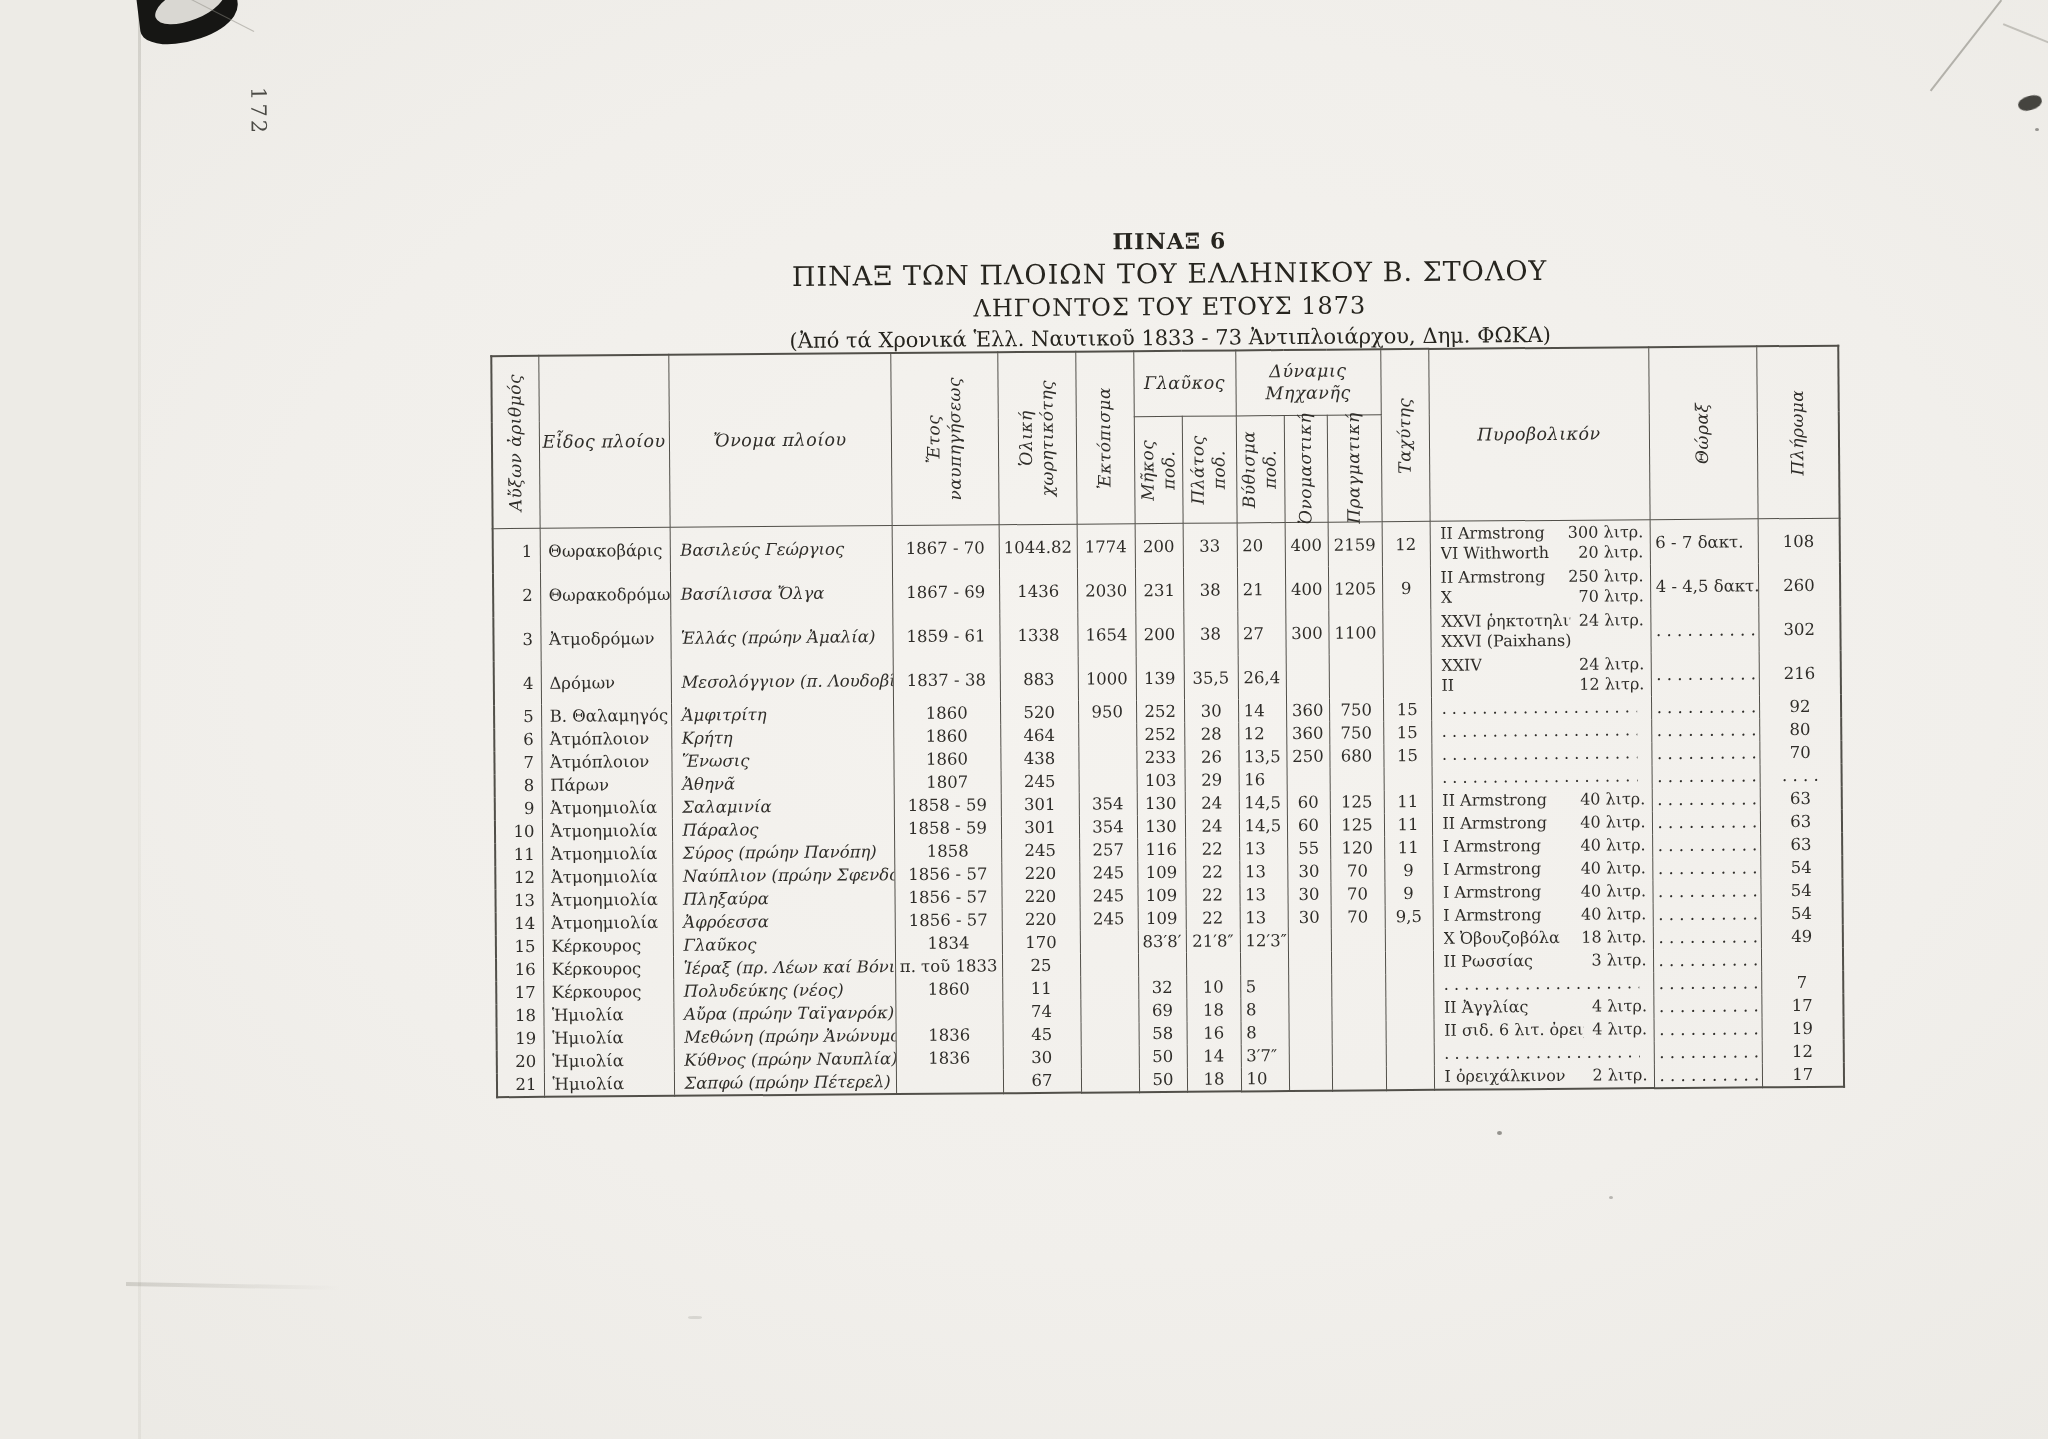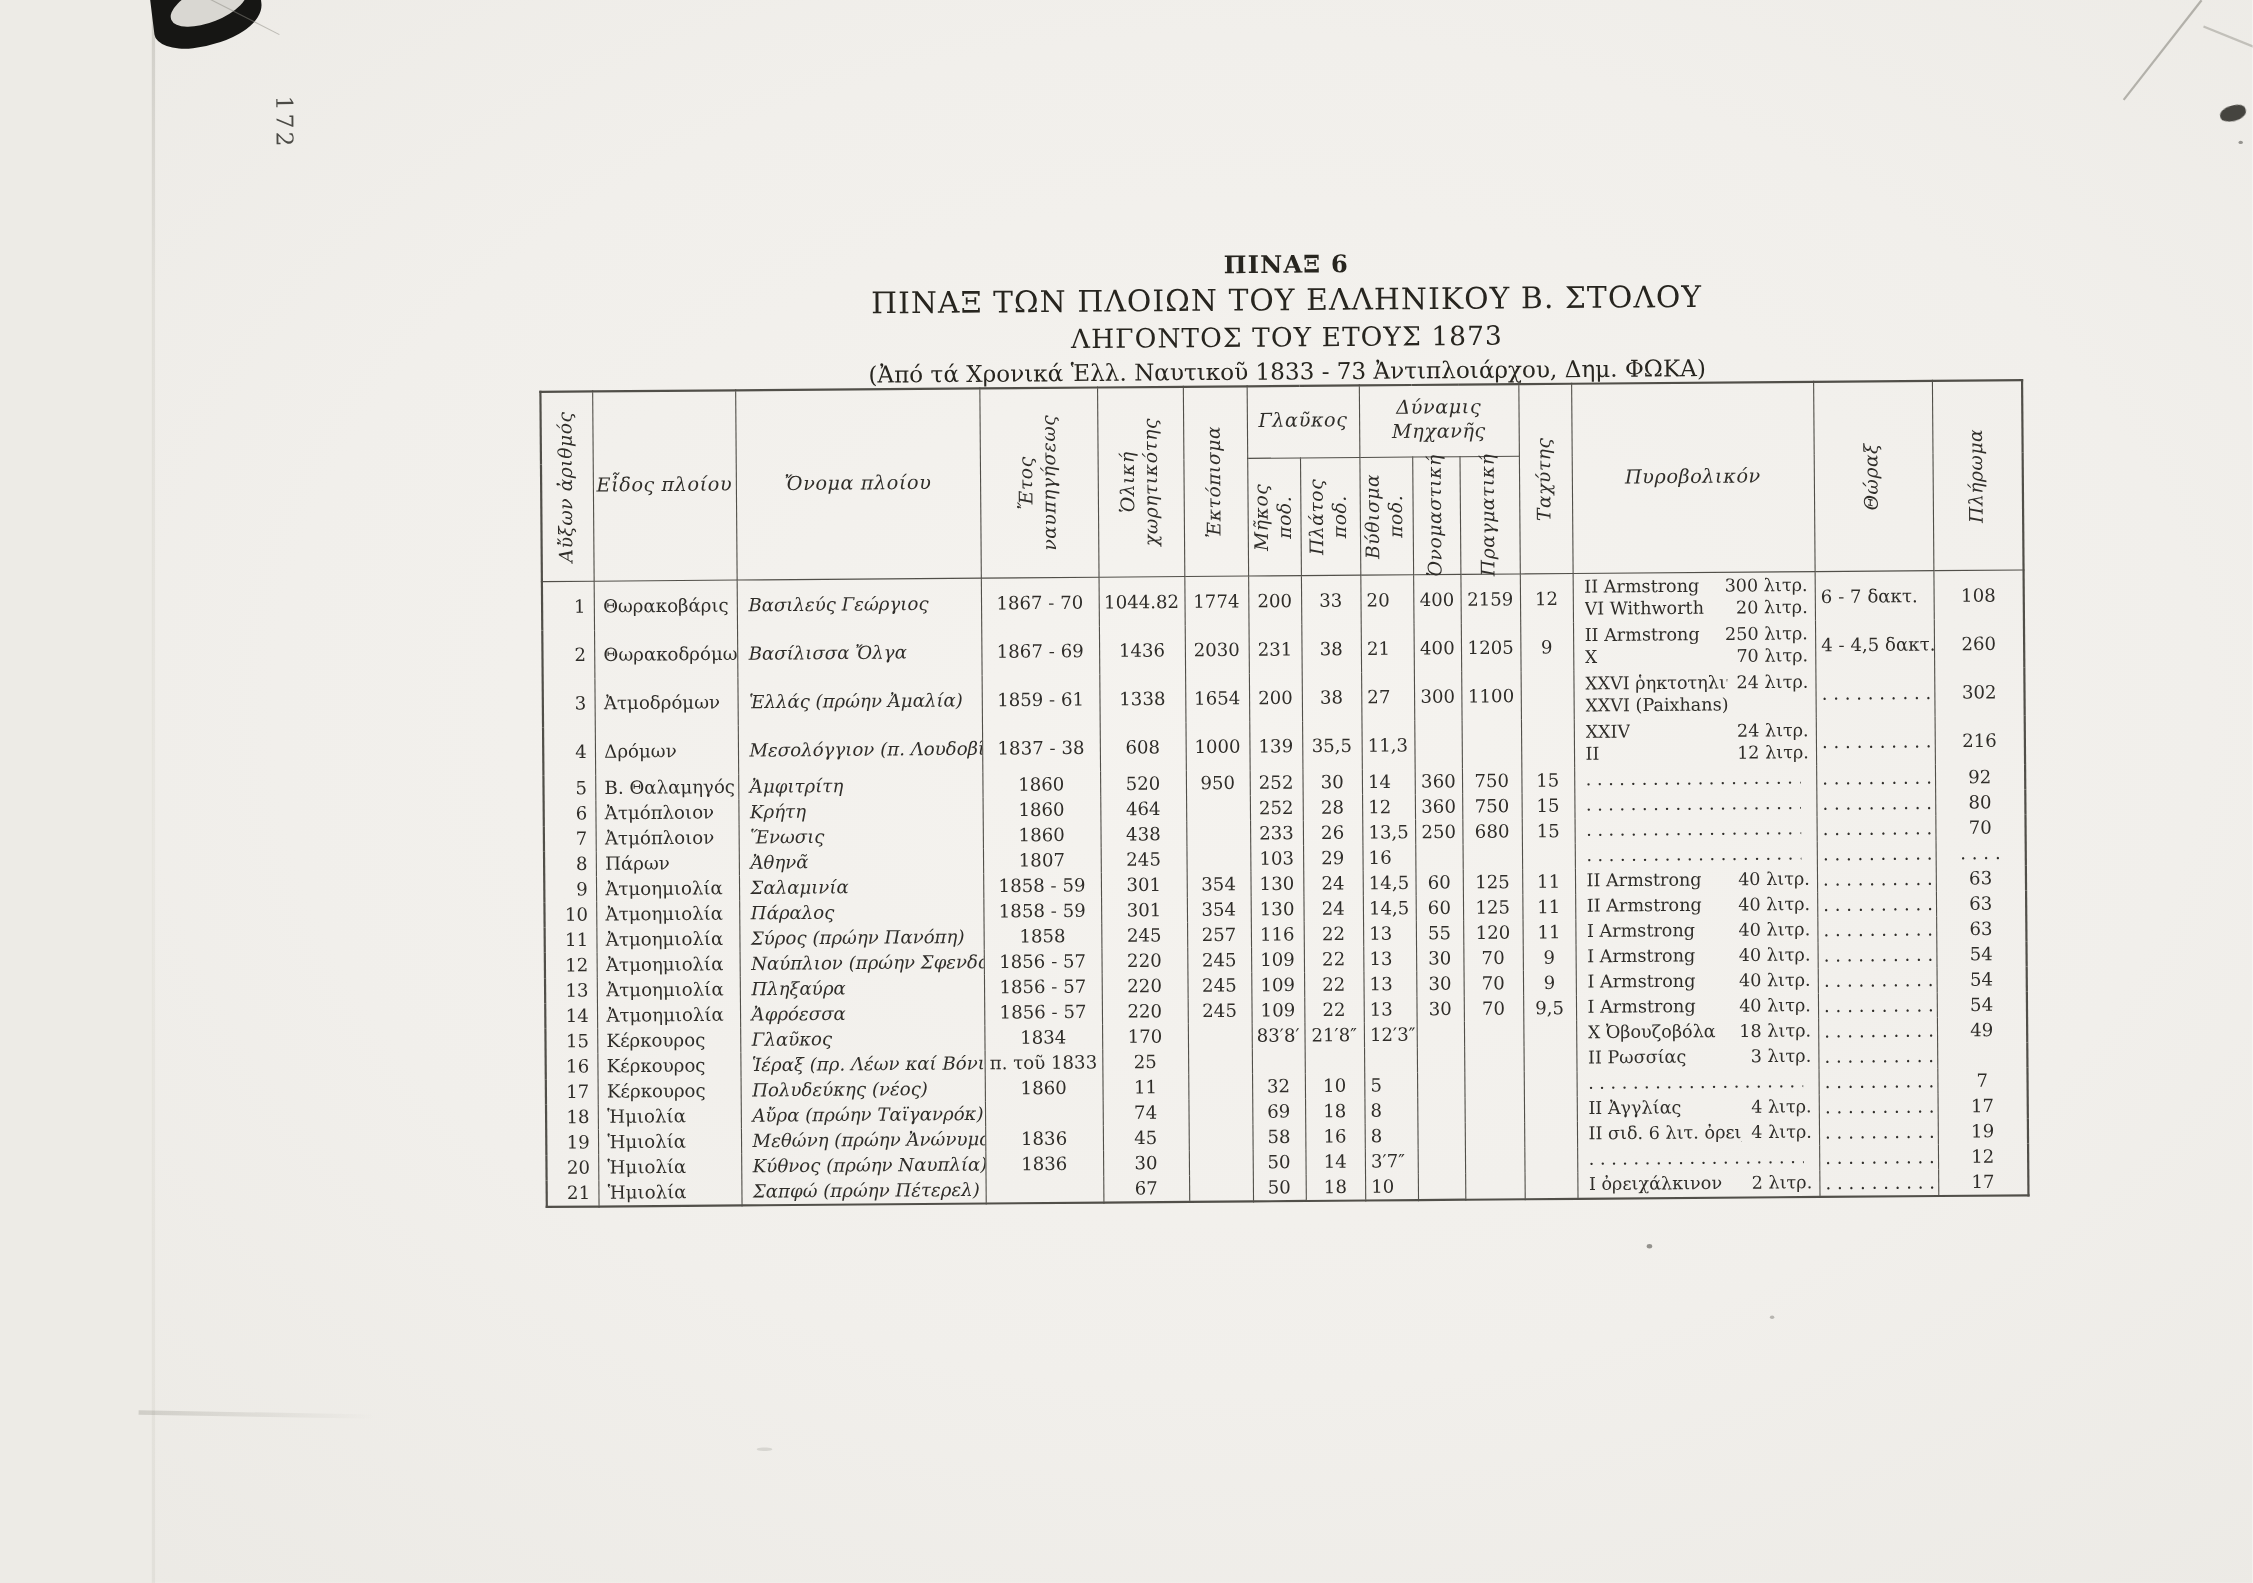--- a/index.html
+++ b/index.html
@@ -271,25 +271,25 @@
               </div>
             </td>
             <td class="c-armor">. . . . . . . . . . . . .</td>
             <td class="c-crew">302</td>
           </tr>
           <tr class="tall">
             <td class="c-num">4</td>
             <td class="c-type">Δρόμων</td>
             <td class="c-name">Μεσολόγγιον (π. Λουδοβῖκος)</td>
             <td class="c-year">1837 - 38</td>
-            <td class="c-ton">608</td>
+            <td class="c-ton">883</td>
             <td class="c-disp">1000</td>
             <td class="c-len">139</td>
             <td class="c-beam">35,5</td>
-            <td class="c-draft">11,3</td>
+            <td class="c-draft">26,4</td>
             <td class="c-nom"></td>
             <td class="c-real"></td>
             <td class="c-speed"></td>
             <td class="c-art">
               <div class="art-line">
                 <span class="art-gun">XXIV</span>
                 <span class="art-cal">24 λιτρ.</span>
               </div>
               <div class="art-line">
                 <span class="art-gun">II</span>

